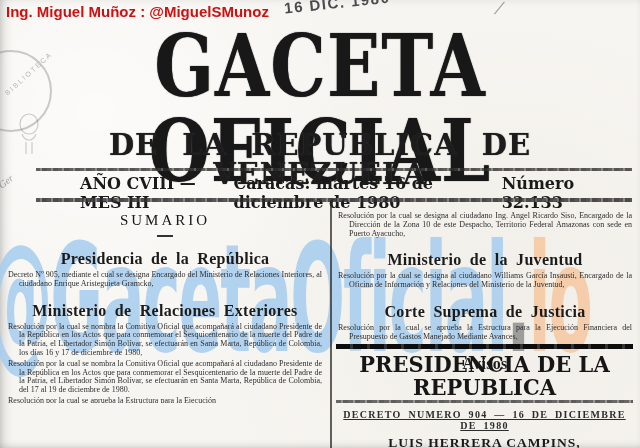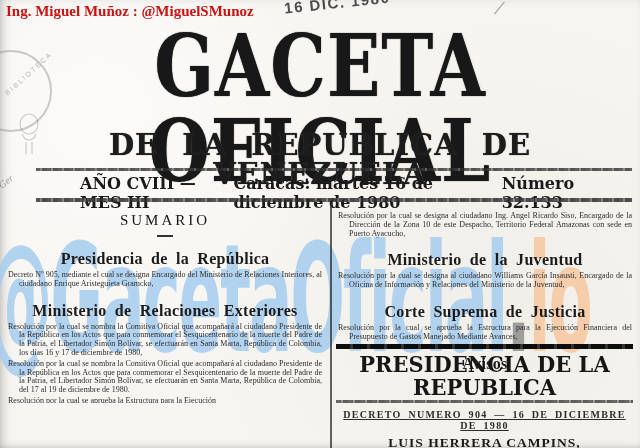--- a/index.html
+++ b/index.html
@@ -7,21 +7,21 @@
     position:relative;width:640px;height:448px;overflow:hidden;
     background:
       radial-gradient(circle at 15% 25%, rgba(255,255,255,.6), rgba(0,0,0,0) 40%),
       radial-gradient(circle at 80% 70%, rgba(235,232,224,.5), rgba(0,0,0,0) 50%),
       #f7f5f1;
     font-family:"Liberation Serif", serif;color:#222;
     box-shadow:inset 6px 0 14px -8px rgba(60,60,60,.5), inset 0 -4px 10px -6px rgba(60,60,60,.3);
   }
   
   .credit{position:absolute;top:3px;left:6px;z-index:30;
-    font-family:Liberation Serif, serif;font-weight:bold;font-size:15px;color:#cc1111;}
+    font-family:Liberation Sans, sans-serif;font-weight:bold;font-size:15px;color:#cc1111;}
   .date-stamp{position:absolute;left:284px;top:-6px;z-index:20;transform:rotate(-6deg);
     font-family:"Liberation Sans",sans-serif;font-weight:bold;font-size:15px;
     letter-spacing:1.5px;color:rgba(45,45,48,.85);}
   .pen-mark{position:absolute;left:498px;top:-2px;width:10px;height:18px;z-index:20;
     font-size:18px;color:rgba(70,70,70,.45);transform:rotate(8deg);font-family:"DejaVu Sans",sans-serif;}
   .watermark{position:absolute;top:224px;left:-12px;z-index:4;white-space:nowrap;
     font-family:"DejaVu Sans",sans-serif;font-weight:bold;font-size:150px;line-height:1;
     transform:scaleX(.43);transform-origin:0 0;letter-spacing:-5px;opacity:.85;pointer-events:none;}
   .wm-blue{color:#a6cdef;}
   .wm-dot{color:#8f8f8f;}

